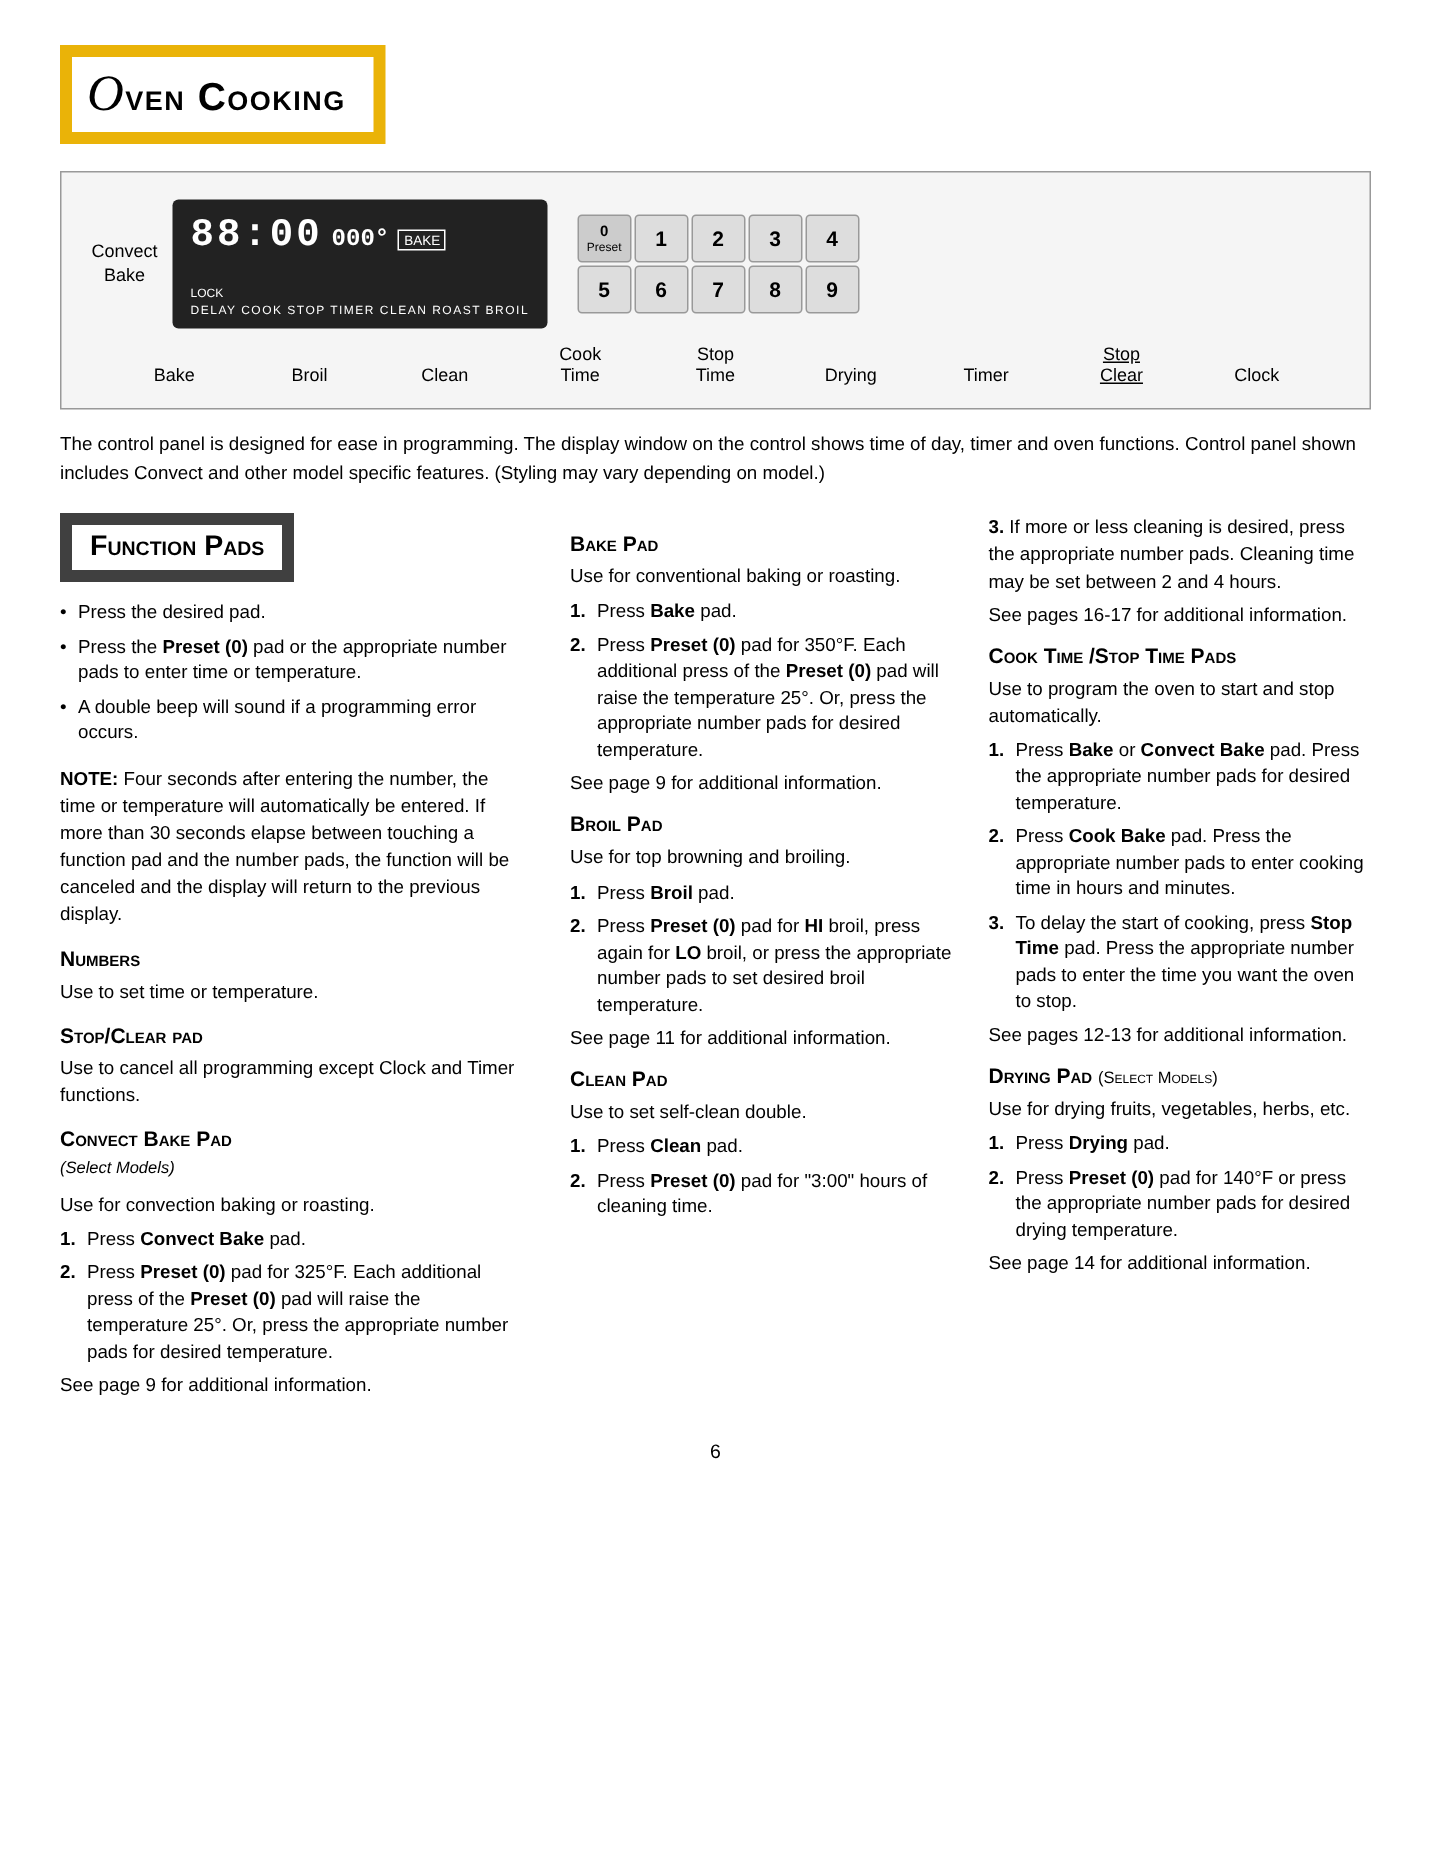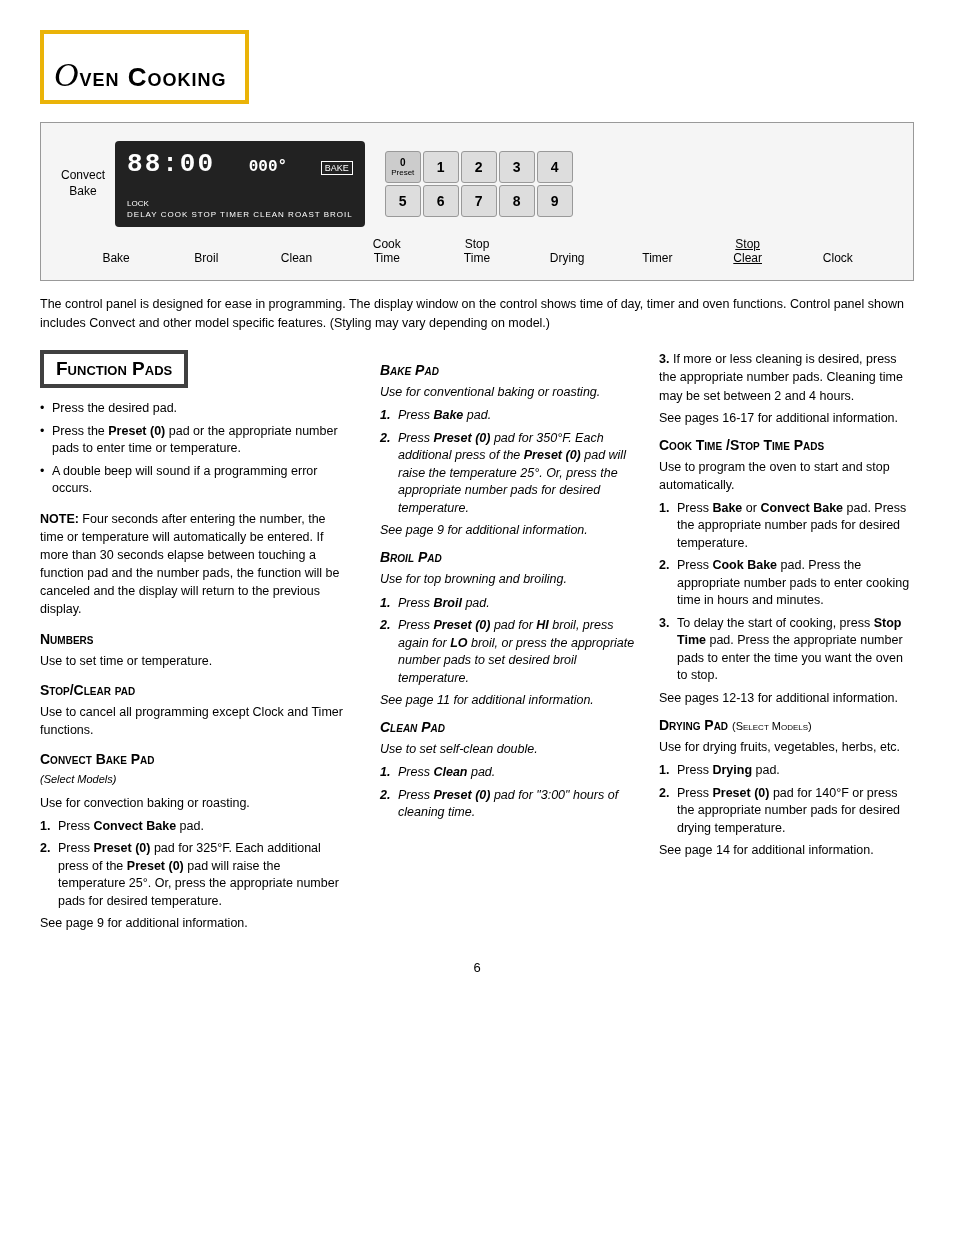--- a/index.html
+++ b/index.html
@@ -8,23 +8,23 @@
       font-size: 13px;
       background: #fff;
       color: #000;
       width: 954px;
       min-height: 1235px;
       padding: 30px 40px;
     }
 
     
     .page-title {
-      border: 4px solid #eab308;
+      border: 8px solid #eab308;
       display: inline-block;
-      padding: 22px 18px 6px 10px;
+      padding: 6px 18px 6px 10px;
       margin-bottom: 18px;
       font-size: 28px;
       font-weight: normal;
       letter-spacing: 1px;
     }
     .page-title .o-letter {
       font-family: Georgia, serif;
       font-style: italic;
       font-size: 34px;
       font-weight: normal;
@@ -132,21 +132,21 @@
     }
     .col-left {
       flex: 0 0 310px;
     }
     .col-right {
       flex: 1;
     }
 
     
     .section-title {
-      border: 4px solid #404040;
+      border: 8px solid #404040;
       display: inline-block;
       padding: 4px 12px;
       margin-bottom: 12px;
       font-size: 19px;
     }
     .section-title .sc {
       font-variant: small-caps;
       font-weight: bold;
     }
 
@@ -217,39 +217,37 @@
       margin-bottom: 10px;
     }
 
     
     .three-col {
       display: flex;
       gap: 24px;
     }
     .col-mid {
       flex: 1;
-      font-style: italic;
     }
     .col-far {
       flex: 1;
     }
 
     
     .page-number {
       text-align: center;
       margin-top: 20px;
       font-size: 13px;
     }
 
     
     .display-row1 {
       display: flex;
       align-items: baseline;
       gap: 6px;
-      justify-content: space-between;
     }
     .display-deg {
       font-size: 16px;
       font-weight: bold;
       font-family: 'Courier New', monospace;
     }
     .display-bake-badge {
       border: 1px solid #fff;
       font-size: 9px;
       padding: 1px 3px;

